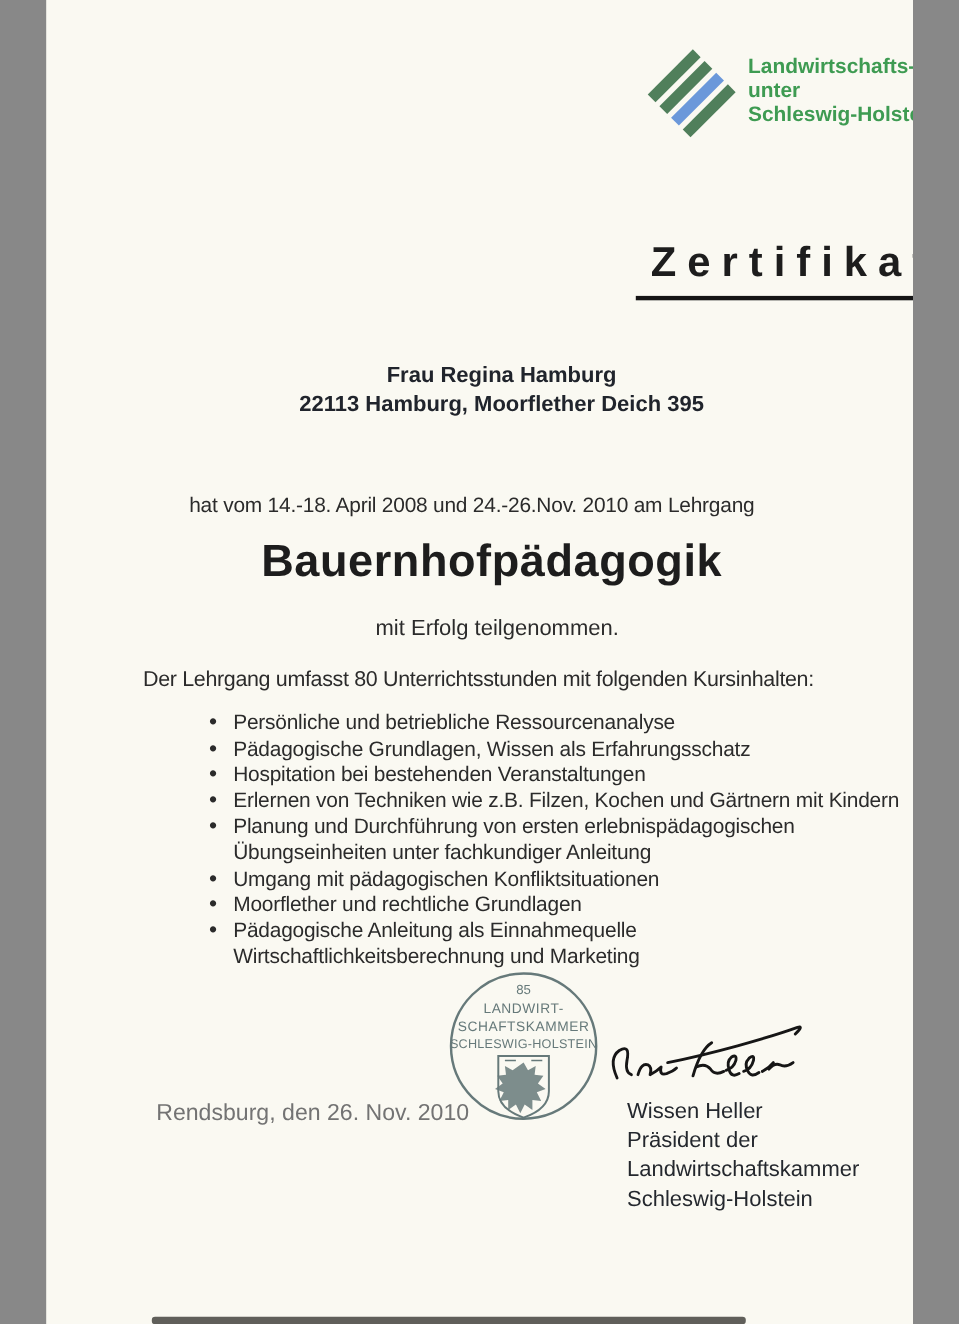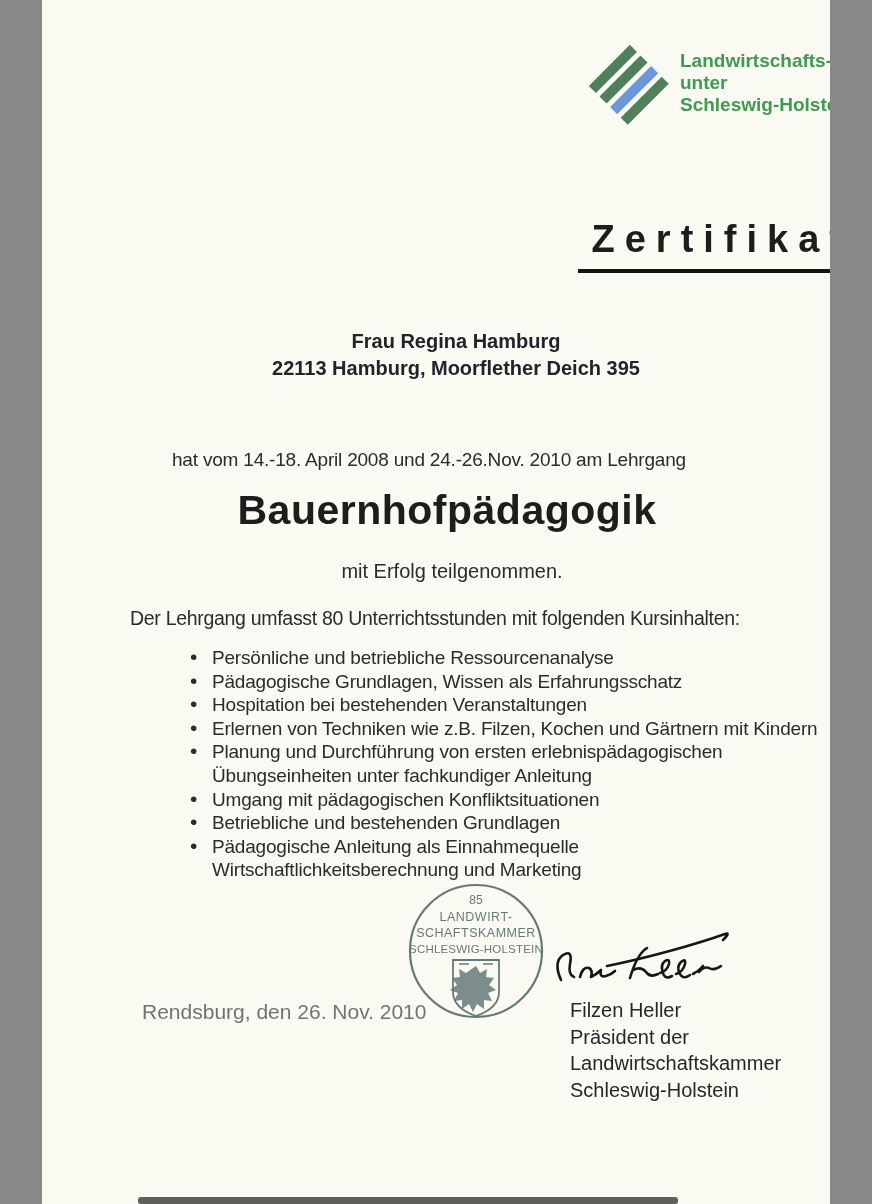--- a/index.html
+++ b/index.html
@@ -80,21 +80,21 @@
   <div id="result-line">mit Erfolg teilgenommen.</div>
   <div id="scope-line">Der Lehrgang umfasst 80 Unterrichtsstunden mit folgenden Kursinhalten:</div>
 
   <ul id="contents-list">
     <li>Persönliche und betriebliche Ressourcenanalyse</li>
     <li>Pädagogische Grundlagen, Wissen als Erfahrungsschatz</li>
     <li>Hospitation bei bestehenden Veranstaltungen</li>
     <li>Erlernen von Techniken wie z.B. Filzen, Kochen und Gärtnern mit Kindern</li>
     <li>Planung und Durchführung von ersten erlebnispädagogischen Übungseinheiten unter fachkundiger Anleitung</li>
     <li>Umgang mit pädagogischen Konfliktsituationen</li>
-    <li>Betriebliche und bestehenden Grundlagen</li>
+    <li>Moorflether und rechtliche Grundlagen</li>
     <li>Pädagogische Anleitung als Einnahmequelle</li>
     <li class="no-bullet">Wirtschaftlichkeitsberechnung und Marketing</li>
   </ul>
 
   <svg id="stamp" viewBox="0 0 162 162">
     <g fill="none" stroke="#5a6f70">
       <circle cx="81" cy="79" r="66" stroke-width="2.2"></circle>
     </g>
     <g fill="#5a6f70" text-anchor="middle" font-family="Liberation Sans, sans-serif">
       <text x="81" y="32" font-size="12">85</text>
@@ -120,21 +120,21 @@
       <path d="M129 46 q7 -2 9 -10 q1 -6 -4 -2 q-5 5 -1 12 q3 6 10 1"></path>
       <path d="M146 46 q6 -3 10 -8"></path>
       <path d="M152 44 q5 -6 10 -4 q5 3 12 -2"></path>
       <path d="M60 38 C100 30 150 16 178 6 q6 -2 -2 6"></path>
     </g>
   </svg>
 
   <div id="date-line">Rendsburg, den 26. Nov. 2010</div>
 
   <div id="signatory">
-    <div>Filzen Heller</div>
+    <div>Wissen Heller</div>
     <div>Präsident der</div>
     <div>Landwirtschaftskammer</div>
     <div>Schleswig-Holstein</div>
   </div>
 
   <div id="scan-artifact"></div>
 
 </div>
 
 </body></html>

